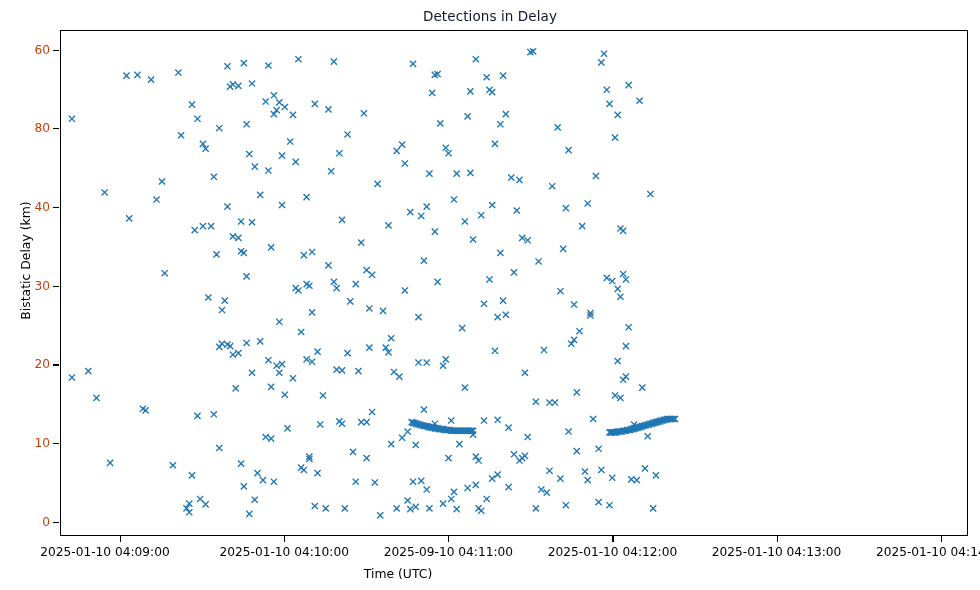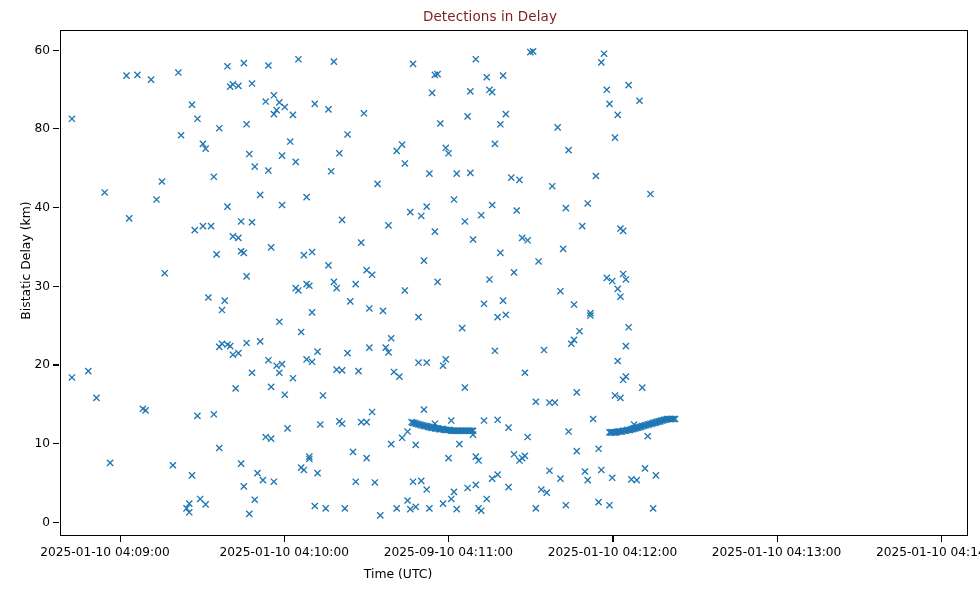--- a/index.html
+++ b/index.html
@@ -19,21 +19,21 @@
     height: 590px;
     background: #ffffff;
   }
   #chart-title {
     position: absolute;
     left: 0;
     top: 8px;
     width: 980px;
     text-align: center;
     font-size: 13.5px;
-    color: #7f1d1d;
+    color: #0f172a;
     letter-spacing: 0.1px;
   }
   #plot-area {
     position: absolute;
     left: 60px;
     top: 30px;
     width: 908px;
     height: 506px;
     border: 1.1px solid #000000;
     box-sizing: border-box;
@@ -47,21 +47,21 @@
     width: 100%;
     height: 100%;
     display: block;
   }
   .tick-label-y {
     position: absolute;
     right: 0;
     width: 44px;
     text-align: right;
     font-size: 12.2px;
-    color: #000000;
+    color: #c2410c;
     transform: translateY(-50%);
     white-space: nowrap;
   }
   #y-tick-labels {
     position: absolute;
     left: 0;
     top: 30px;
     width: 50px;
     height: 506px;
   }

